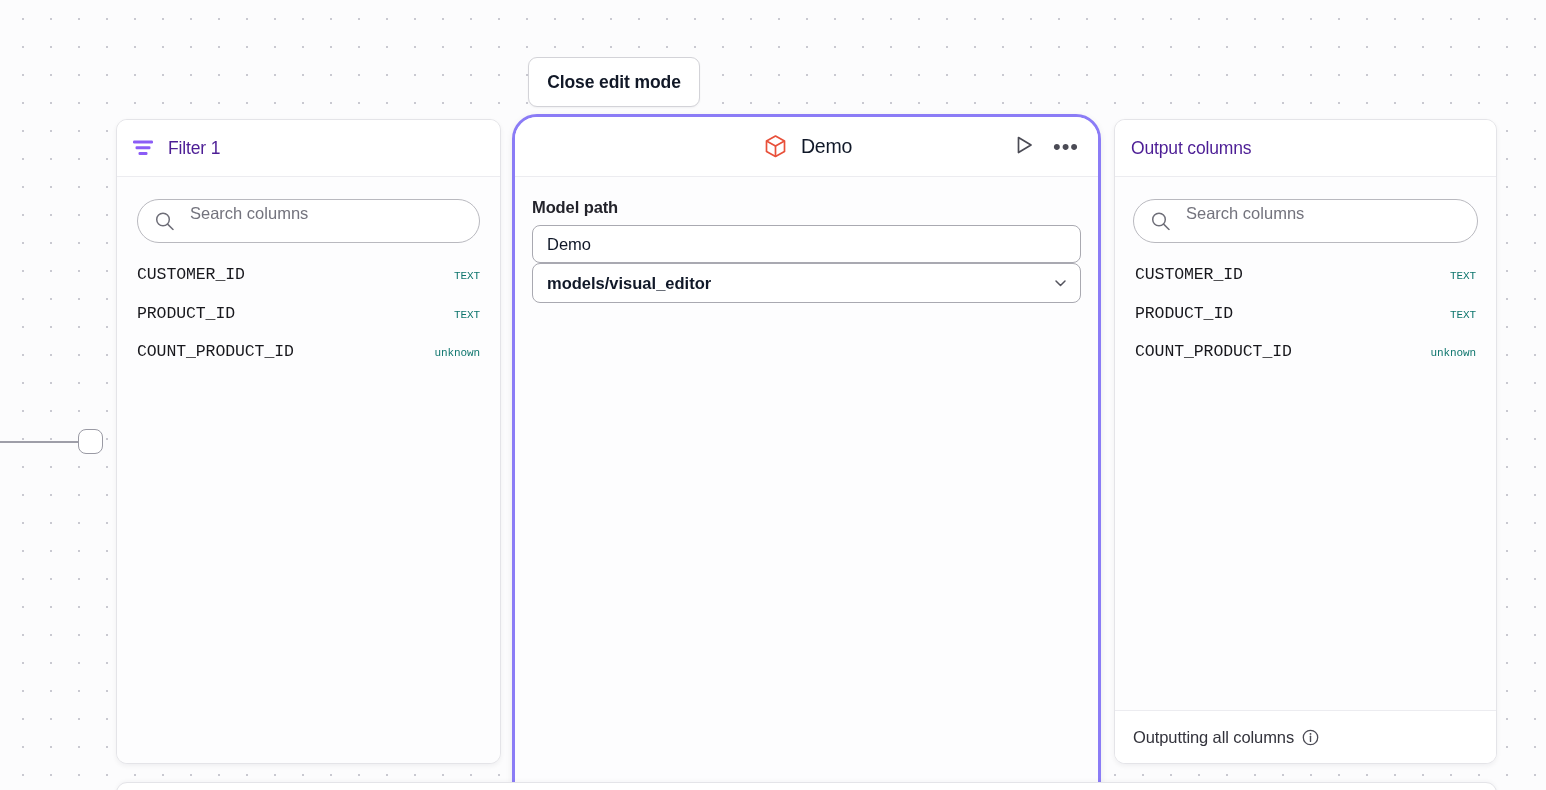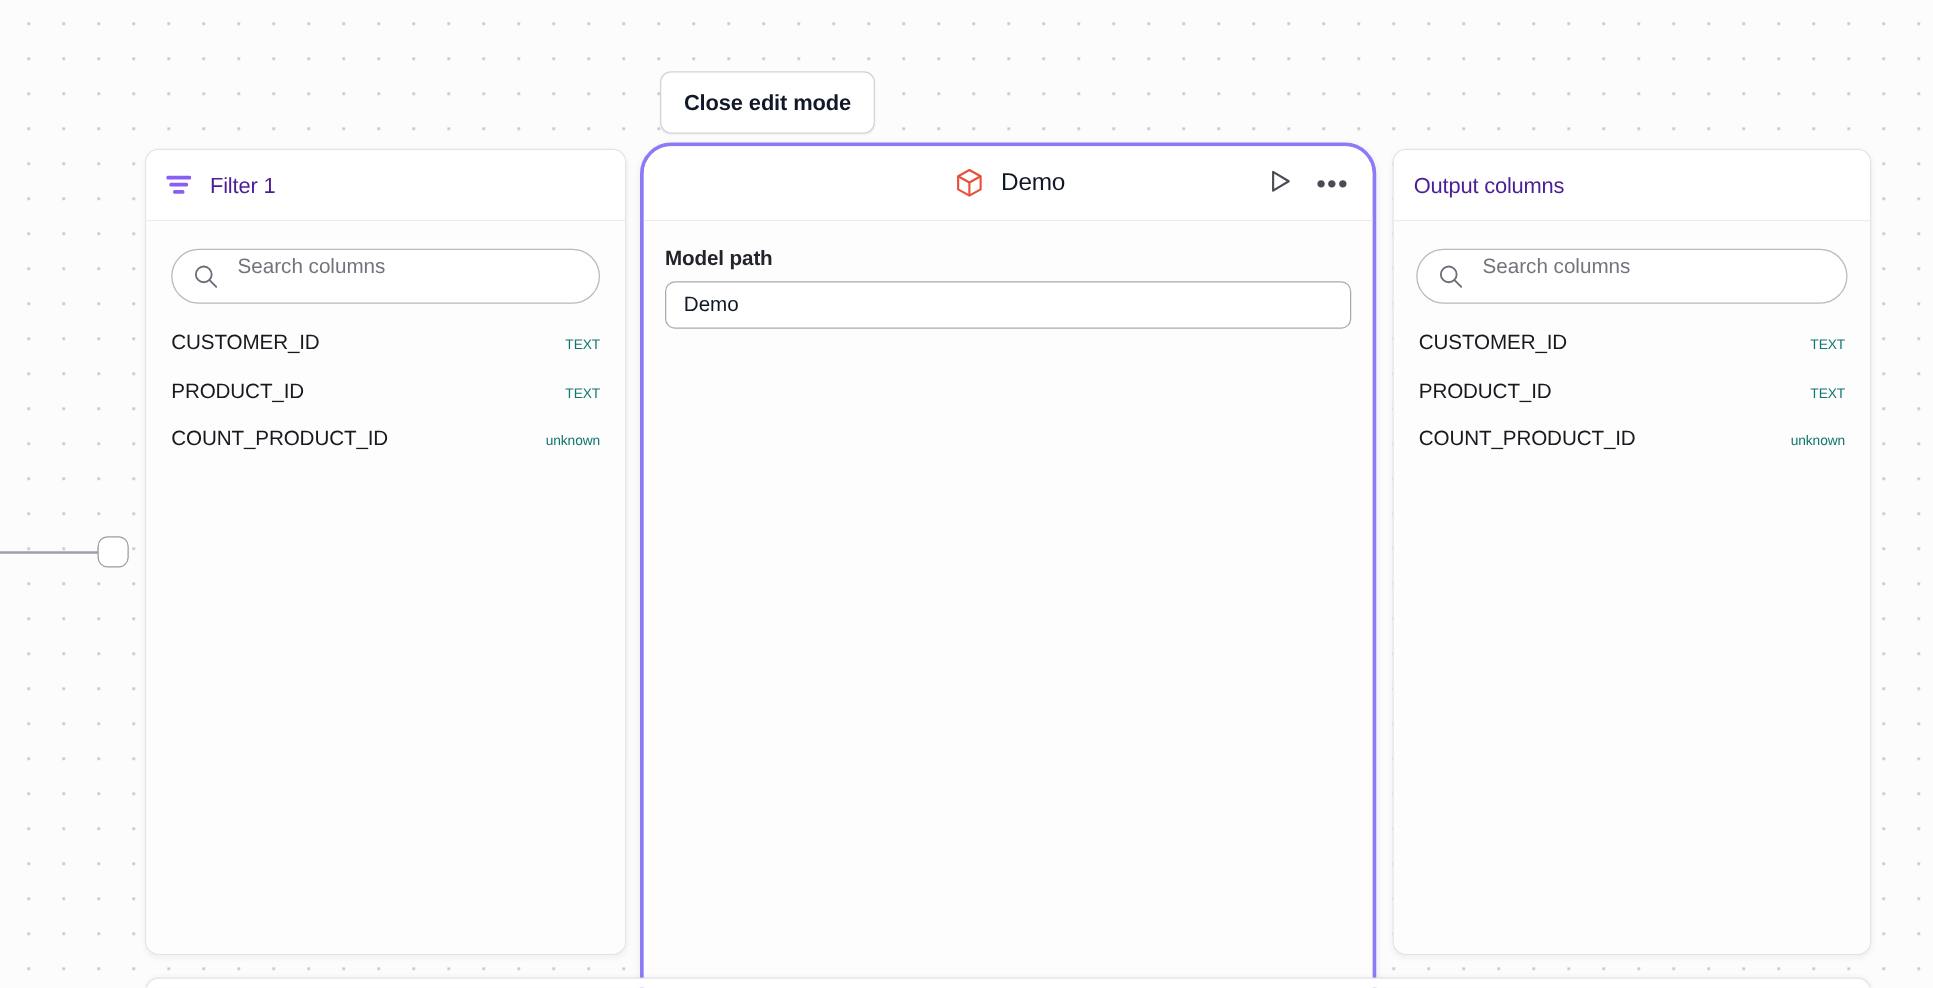--- a/index.html
+++ b/index.html
@@ -93,20 +93,21 @@
     pointer-events: none;
   }
 
   
   .col-list { margin-top: 22px; padding: 0 20px; }
   .col-row {
     display: flex;
     align-items: baseline;
     justify-content: space-between;
     height: 38.5px;
+    font-family: Liberation Mono, monospace;
   }
   .col-name { font-size: 16.5px; color: #18181d; letter-spacing: -0.1px; }
   .col-type { font-size: 11px; color: #0f766e; letter-spacing: -0.1px; }
 
   
   #center-panel {
     left: 512px; top: 114px; width: 589px; height: 756px;
     border: 3px solid #8b7cf6;
     border-radius: 25px;
     box-shadow: 0 2px 7px rgba(16,24,40,0.07);
@@ -314,20 +315,28 @@
       </button>
       <button class="icon-btn">
         <span class="dots">•••</span>
       </button>
     </div>
   </div>
   <div class="panel-body">
     <div class="form-area">
       <div class="field-label">Model path</div>
       <input class="text-input" type="text" value="Demo" style="">
+      <div class="select-wrap">
+        <button class="select-input">models/visual_editor</button>
+        <span class="chevron">
+          <svg viewBox="0 0 15 15" width="15" height="15" xmlns="http://www.w3.org/2000/svg">
+            <path d="M3 5.5 L7.5 10 L12 5.5" fill="none" stroke="#55555f" stroke-width="1.5" stroke-linecap="round" stroke-linejoin="round"></path>
+          </svg>
+        </span>
+      </div>
     </div>
 
     <div class="center-footer">
       <div class="toggle-group">
         <button class="toggle-btn">
           <span>
             <svg viewBox="0 0 20 20" width="20" height="20" xmlns="http://www.w3.org/2000/svg">
               <rect x="3.5" y="3.5" width="13" height="4.2" rx="1.2" fill="none" stroke="#6b6b75" stroke-width="1.4"></rect>
               <rect x="3.5" y="9.2" width="13" height="3.1" rx="1" fill="none" stroke="#6b6b75" stroke-width="1.4"></rect>
               <rect x="3.5" y="13.3" width="13" height="3.2" rx="1.2" fill="none" stroke="#6b6b75" stroke-width="1.4"></rect>
@@ -377,16 +386,26 @@
       </div>
       <div class="col-row">
         <span class="col-name">PRODUCT_ID</span>
         <span class="col-type">TEXT</span>
       </div>
       <div class="col-row">
         <span class="col-name">COUNT_PRODUCT_ID</span>
         <span class="col-type">unknown</span>
       </div>
     </div>
+    <div class="output-footer">
+      <span class="output-footer-text">Outputting all columns</span>
+      <span class="info-icon">
+        <svg viewBox="0 0 17 17" width="17" height="17" xmlns="http://www.w3.org/2000/svg">
+          <circle cx="8.5" cy="8.5" r="7.2" fill="none" stroke="#4b4b55" stroke-width="1.3"></circle>
+          <circle cx="8.5" cy="4.9" r="0.95" fill="#4b4b55"></circle>
+          <line x1="8.5" y1="7.2" x2="8.5" y2="12.4" stroke="#4b4b55" stroke-width="1.4" stroke-linecap="round"></line>
+        </svg>
+      </span>
+    </div>
   </div>
 </div>
 
 <div id="bottom-partial"></div>
 
 </body></html>

